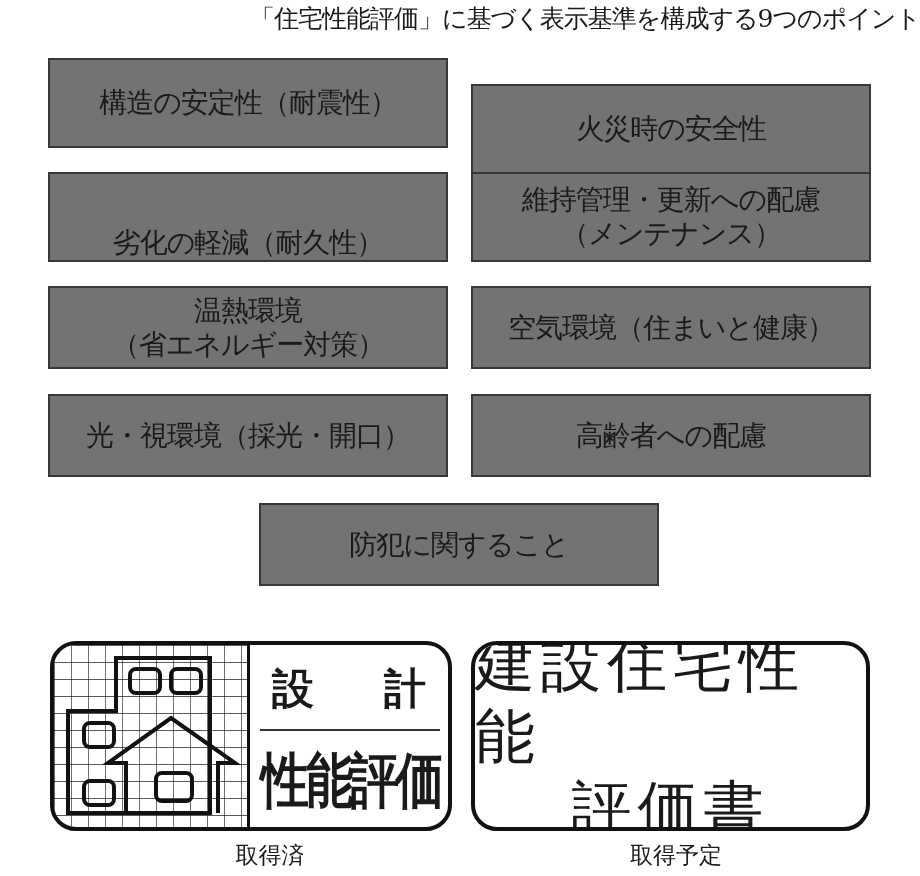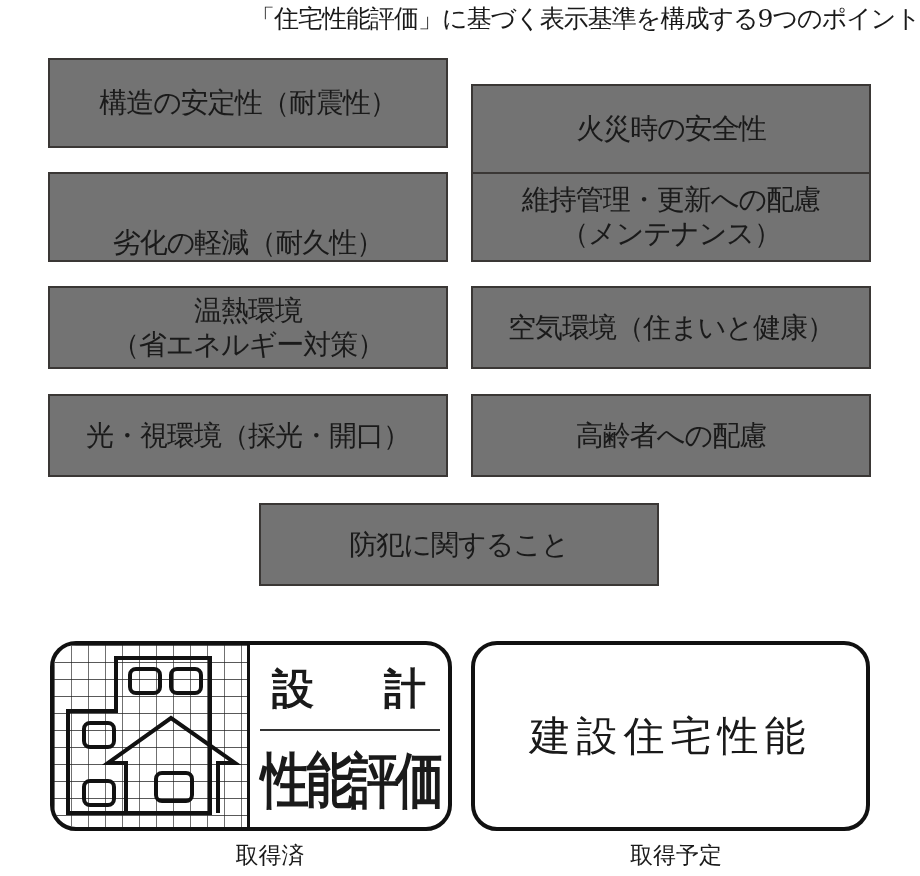--- a/index.html
+++ b/index.html
@@ -19,21 +19,21 @@
   .b6 { left:471px; top:286px; width:400px; height:83px; }
   .b7 { left:48px; top:394px; width:400px; height:83px; }
   .b8 { left:471px; top:394px; width:400px; height:83px; }
   .b9 { left:259px; top:503px; width:400px; height:83px; }
   .logo { position:absolute; box-sizing:border-box; border:4px solid #111;
           border-radius:26px; background:#fff; overflow:hidden; }
   .logo-left { left:50px; top:641px; width:402px; height:190px; }
   .logo-right { left:471px; top:641px; width:399px; height:190px;
                 display:flex; flex-direction:column; align-items:center; justify-content:center;
                 font-family:"DejaVu Sans", "Liberation Sans", sans-serif;
-                font-size:41px; line-height:72px; letter-spacing:6px; }
+                font-size:60px; line-height:72px; letter-spacing:6px; }
   .icon-area { position:absolute; left:0; top:0; width:193px; height:182px;
                border-right:3px solid #111; }
   .design-label { position:absolute; left:206px; top:16px; width:180px;
                   display:flex; justify-content:space-between; padding:0 14px 0 12px; box-sizing:border-box;
                   font-family:"DejaVu Sans", "Liberation Sans", sans-serif; font-weight:bold; font-size:42px; }
   .divider { position:absolute; left:206px; top:84px; width:180px; height:2px; background:#333; }
   .eval-label { position:absolute; left:200px; top:96px; width:194px; text-align:center;
                 font-family:"DejaVu Sans", "Liberation Sans", sans-serif; font-weight:bold;
                 font-size:48px; letter-spacing:-3px; transform:scaleY(1.25); transform-origin:top; }
   .caption { position:absolute; top:840px; font-size:23px; text-align:center; width:200px; }
@@ -101,14 +101,15 @@
     <span>設</span>
     <span>計</span>
   </div>
   <div class="divider"></div>
   <div class="eval-label">性能評価</div>
 </div>
 <div class="caption cap-left">取得済</div>
 
 <div class="logo logo-right">
   <span>建設住宅性能</span>
+  <span>評価書</span>
 </div>
 <div class="caption cap-right">取得予定</div>
 
 </body></html>

